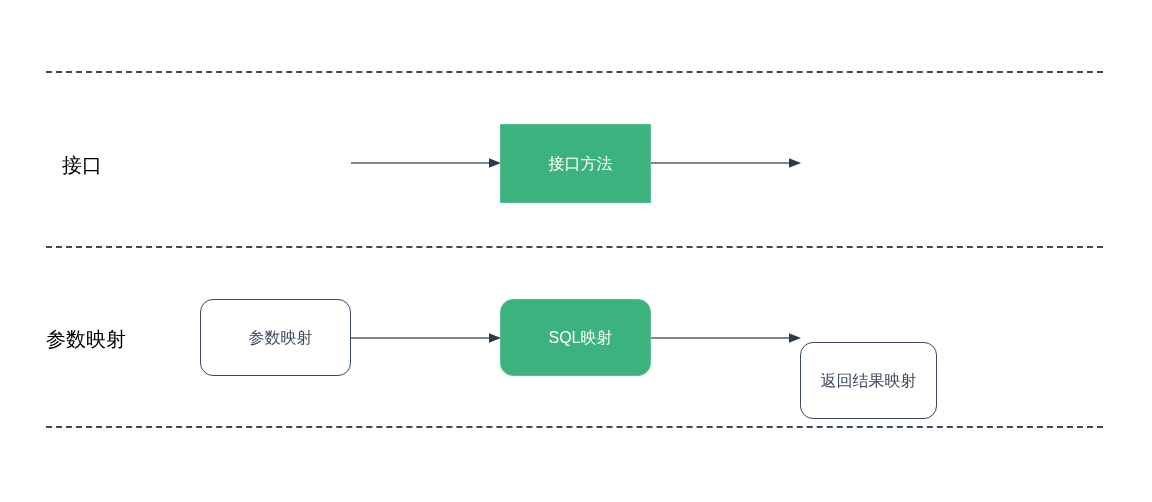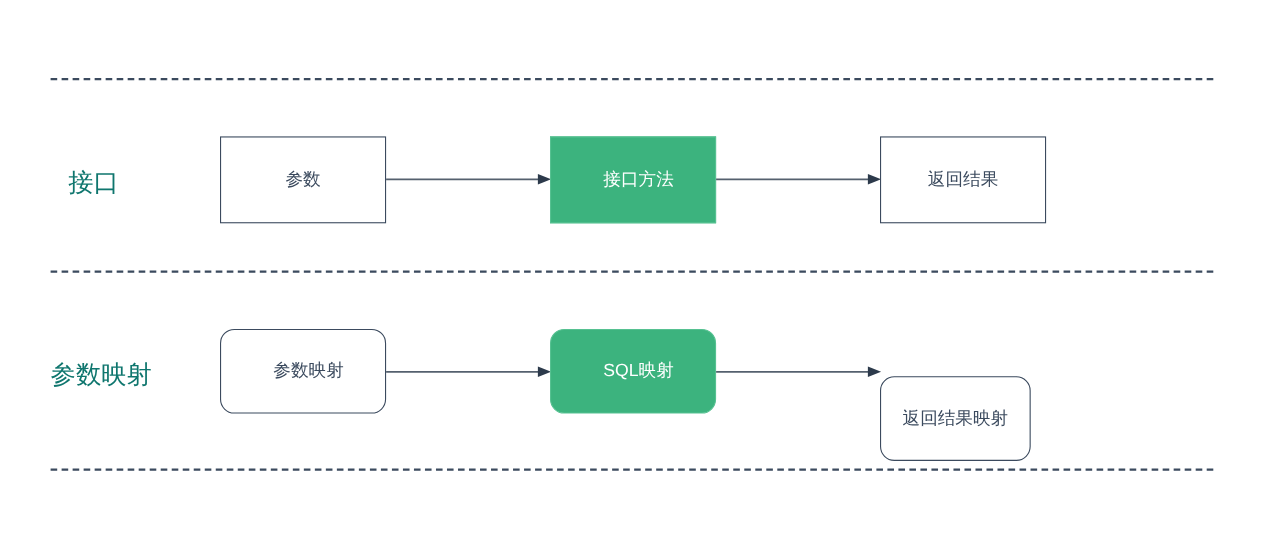--- a/index.html
+++ b/index.html
@@ -31,22 +31,22 @@
     height: 0;
     border-top: 2px dashed #3b4a5e;
   }
   .divider-top    { top: 71px;  }
   .divider-middle { top: 246px; }
   .divider-bottom { top: 426px; }
 
   
   .row-label {
     position: absolute;
-    color: #0f766e;
-    font-size: 23px;
+    color: #000000;
+    font-size: 20px;
     line-height: 1;
     white-space: nowrap;
     font-family: Liberation Serif, serif;
   }
   .label-interface { left: 62px; top: 155px; }
   .label-mapping   { left: 46px; top: 329px; }
 
   
   .node {
     position: absolute;
@@ -100,39 +100,37 @@
 
 <div id="canvas">
 
   <div class="divider divider-top"></div>
   <div class="divider divider-middle"></div>
   <div class="divider divider-bottom"></div>
 
   <div class="row-label label-interface">接口</div>
   <div class="row-label label-mapping">参数映射</div>
 
-  <div class="node node-plain r1 n-params">参数</div>
 
   <div class="connector c-r1-a">
     <svg width="150" height="12" viewBox="0 0 150 12" xmlns="http://www.w3.org/2000/svg">
       <line x1="0" y1="6" x2="140" y2="6" stroke="#55606e" stroke-width="1.6"></line>
       <path d="M 138 1.2 L 150 6 L 138 10.8 Z" fill="#2c3a4b"></path>
     </svg>
   </div>
 
   <div class="node node-accent r1 n-method">接口方法</div>
 
   <div class="connector c-r1-b">
     <svg width="150" height="12" viewBox="0 0 150 12" xmlns="http://www.w3.org/2000/svg">
       <line x1="0" y1="6" x2="140" y2="6" stroke="#55606e" stroke-width="1.6"></line>
       <path d="M 138 1.2 L 150 6 L 138 10.8 Z" fill="#2c3a4b"></path>
     </svg>
   </div>
 
-  <div class="node node-plain r1 n-result">返回结果</div>
 
   <div class="node node-plain node-rounded r2 n-params-map">参数映射</div>
 
   <div class="connector c-r2-a">
     <svg width="150" height="12" viewBox="0 0 150 12" xmlns="http://www.w3.org/2000/svg">
       <line x1="0" y1="6" x2="140" y2="6" stroke="#55606e" stroke-width="1.6"></line>
       <path d="M 138 1.2 L 150 6 L 138 10.8 Z" fill="#2c3a4b"></path>
     </svg>
   </div>
 

